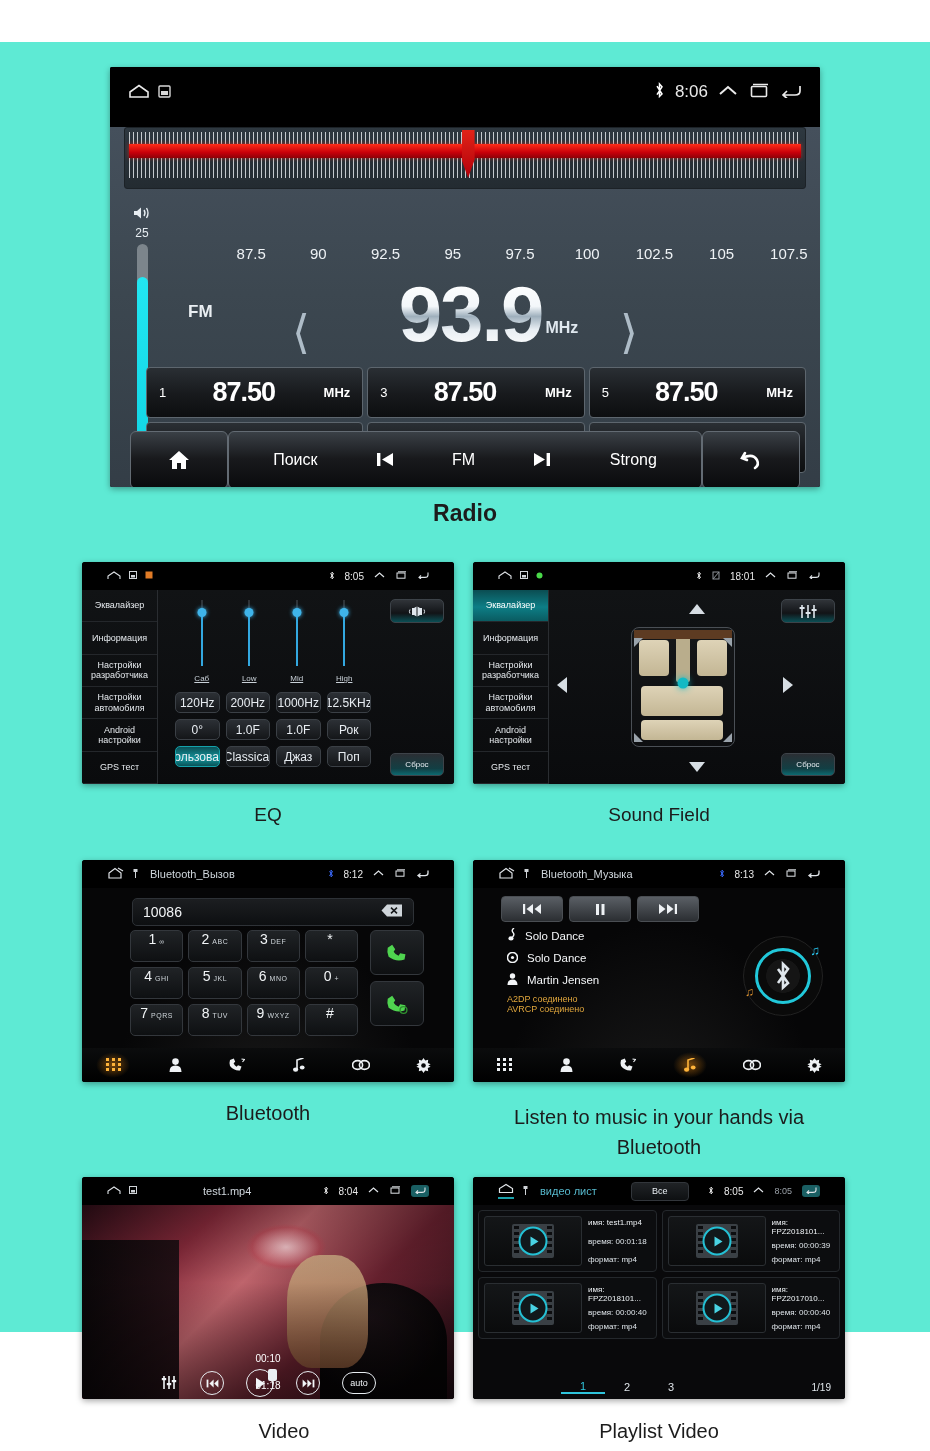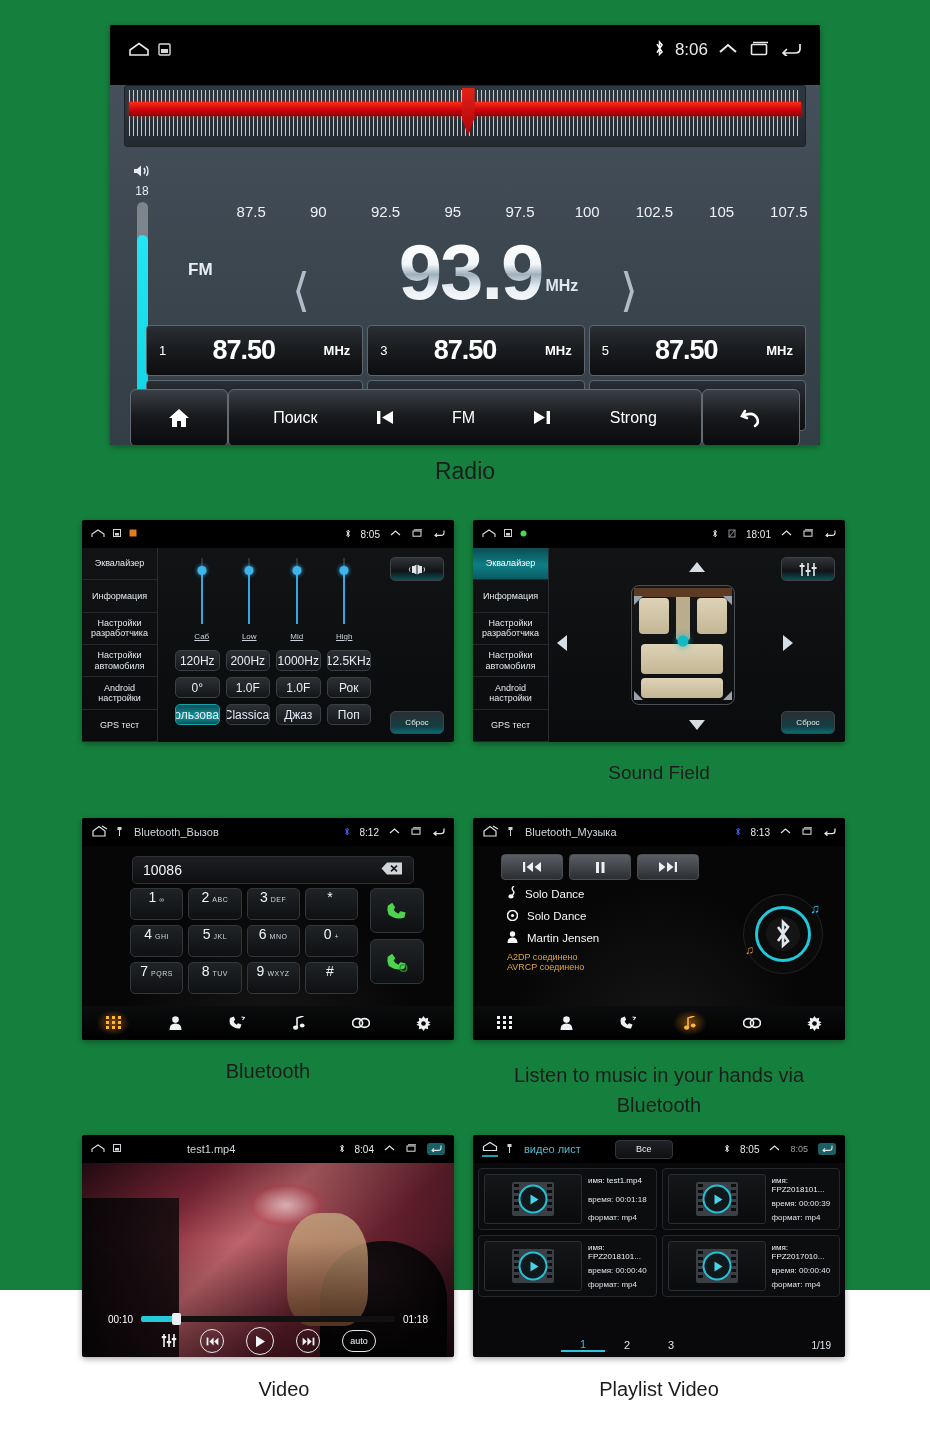--- a/index.html
+++ b/index.html
@@ -1,17 +1,17 @@
 <!DOCTYPE html>
 <html><head>
 <meta charset="utf-8">
 <style>
   html,body{margin:0;padding:0;background:#ffffff;}
   body{width:930px;height:1451px;font-family:"Liberation Sans",sans-serif;overflow:hidden;}
-  .page{position:relative;width:930px;height:1290px;background:#15803d;}
+  .page{position:relative;width:930px;height:1290px;background:#5eead4;margin-top:42px;}
 
   
   .device{position:absolute;background:#000;overflow:hidden;
           box-shadow:0 2px 6px rgba(0,0,0,.35);}
   .caption{position:absolute;text-align:center;color:#1c1c1c;
            font-family:"Liberation Sans",sans-serif;}
 
   
   .sbar{position:relative;width:100%;background:#000;display:flex;align-items:center;
         color:#e9e9e9;box-sizing:border-box;}
@@ -69,21 +69,21 @@
   .btmbar{position:absolute;left:20px;right:20px;bottom:8px;height:58px;display:flex;}
   .btnblk{border-radius:6px;border:1px solid #636b73;
      background:linear-gradient(180deg,#3a4046,#18191c 48%,#0a0b0d);
      display:flex;align-items:center;justify-content:center;color:#fff;}
   .btnblk.side{width:96px;font-size:24px;}
   .ctrlbar{flex:1;display:flex;align-items:center;justify-content:space-around;
      color:#fff;font-size:16px;padding:0 16px;}
 
   
   .sd{width:372px;height:222px;border-radius:3px;}
-  .sd .sbar{height:28px;padding:0 9px;font-size:10px;}
+  .sd .sbar{height:28px;padding:0 25px;font-size:10px;}
   .sd .sbar .title{margin-left:11px;font-size:11px;}
   .sd .content{position:relative;height:194px;background:#07080a;overflow:hidden;}
 
   
   .setbody{display:flex;height:100%;
      background:linear-gradient(180deg,#111315,#0a0b0d);}
   .sidenav{width:75px;border-right:1px solid #2a2d31;display:flex;flex-direction:column;}
   .navitem{flex:1;display:flex;align-items:center;justify-content:center;text-align:center;
      color:#e6eaee;font-size:9px;line-height:1.15;border-bottom:1px solid #24272b;padding:0 2px;}
   .navitem.sel{background:linear-gradient(180deg,#0b4d52,#0d7e86 55%,#0a5b61);color:#fff;}
@@ -161,21 +161,21 @@
      display:flex;align-items:center;justify-content:center;color:#dfe6ec;font-size:26px;}
 
   
   .vidstage{position:relative;height:100%;
      background:linear-gradient(135deg,#2b0d16 0%,#8a2b3c 25%,#c96a72 42%,#6b2230 65%,#1a0a10 100%);}
   .vglow{position:absolute;left:44%;top:10%;width:80px;height:46px;border-radius:50%;
      background:radial-gradient(ellipse,rgba(255,210,215,.95),rgba(220,60,80,.25) 60%,transparent 72%);}
   .vdark{position:absolute;inset:0;background:
      linear-gradient(180deg,rgba(0,0,0,.25),rgba(0,0,0,.05) 40%,rgba(0,0,0,.45));}
   .vseek{position:absolute;left:0;right:0;bottom:30px;height:16px;display:flex;align-items:center;
-     color:#fff;font-size:10px;padding:0 26px;box-sizing:border-box;gap:8px;}
+     color:#fff;font-size:10px;padding:0 12px;box-sizing:border-box;gap:8px;flex-direction:column;}
   .vtrack{flex:1;height:6px;background:#111;border-radius:2px;position:relative;}
   .vfill{position:absolute;left:0;top:0;bottom:0;width:13%;background:#24c9da;border-radius:2px;}
   .vknob{position:absolute;left:12%;top:-3px;width:9px;height:12px;background:#e9eef2;border-radius:2px;}
   .vctrl{position:absolute;left:0;right:0;bottom:2px;height:28px;display:flex;
      align-items:center;justify-content:center;gap:22px;color:#f2f5f8;font-size:15px;}
   .vround{width:22px;height:22px;border-radius:50%;border:1.5px solid #e7ecf0;
      display:flex;align-items:center;justify-content:center;font-size:11px;}
 
   
   .plbody{height:100%;background:#09090b;position:relative;}
@@ -272,21 +272,21 @@
           <span style="left: 97%;">107.5</span>
         </div>
 
       <div class="volbox">
         <span class="ic">
           <svg width="20" height="16" viewBox="0 0 20 16">
               <path d="M2 6 H5 L9 2.5 V13.5 L5 10 H2 Z" fill="#e7edf2"></path>
               <path d="M12 5 Q14 8 12 11 M14.5 3 Q17.5 8 14.5 13" fill="none" stroke="#e7edf2" stroke-width="1.4"></path>
             </svg>
         </span>
-        <div class="num">18</div>
+        <div class="num">25</div>
         <div class="voltrack">
             <div class="volfill"></div>
           </div>
       </div>
 
       <div class="fmlabel">FM</div>
 
       <div class="arrowL">⟨</div>
       <div class="arrowR">⟩</div>
 
@@ -351,21 +351,21 @@
           <span>Strong</span>
         </div>
         <div class="btnblk side">
           <svg width="26" height="22" viewBox="0 0 26 22">
               <path d="M7 4 L4 9 L9 11 M4.5 9 Q15 4 19 11 Q21.5 16 17 19" fill="none" stroke="#fff" stroke-width="2.6" stroke-linecap="round"></path>
             </svg>
         </div>
       </div>
     </div>
   </div>
-  <div class="caption" style="left:110px;top:458px;width:710px;font-size:23px;">Radio</div>
+  <div class="caption" style="left:110px;top:458px;width:710px;font-size:23px;font-weight:bold;">Radio</div>
 
   <div class="device sd" style="left:82px;top:520px;">
     <div class="sbar">
       <div class="left">
         <span class="ic"><svg width="14" height="9" viewBox="0 0 14 9">
               <path d="M1 8 L1 5 L7 1 L13 5 L13 8" fill="none" stroke="#dfe3e7" stroke-width="1.1"></path>
             </svg></span>
         <span class="ic"><svg width="8" height="8" viewBox="0 0 8 8">
               <rect x="0.5" y="0.5" width="7" height="7" fill="none" stroke="#cfd3d7"></rect>
               <rect x="2" y="4" width="4" height="2.5" fill="#cfd3d7"></rect>
@@ -447,20 +447,21 @@
               <path d="M8 2 H10 L12.5 0.5 V10.5 L10 9 H8 Z" fill="#dfe6ec"></path>
               <path d="M18 2 H16 L13.5 0.5 V10.5 L16 9 H18 Z" fill="#dfe6ec"></path>
               <path d="M6 3.5 Q4.8 5.5 6 7.5 M20 3.5 Q21.2 5.5 20 7.5" fill="none" stroke="#dfe6ec" stroke-width="1"></path>
             </svg>
           </div>
           <div class="resetbtn">Сброс</div>
         </div>
       </div>
     </div>
   </div>
+  <div class="caption" style="left:82px;top:762px;width:372px;font-size:19px;">EQ</div>
 
   <div class="device sd" style="left:473px;top:520px;">
     <div class="sbar">
       <div class="left">
         <span class="ic"><svg width="14" height="9" viewBox="0 0 14 9">
               <path d="M1 8 L1 5 L7 1 L13 5 L13 8" fill="none" stroke="#dfe3e7" stroke-width="1.1"></path>
             </svg></span>
         <span class="ic"><svg width="8" height="8" viewBox="0 0 8 8">
               <rect x="0.5" y="0.5" width="7" height="7" fill="none" stroke="#cfd3d7"></rect>
               <rect x="2" y="4" width="4" height="2.5" fill="#cfd3d7"></rect>

